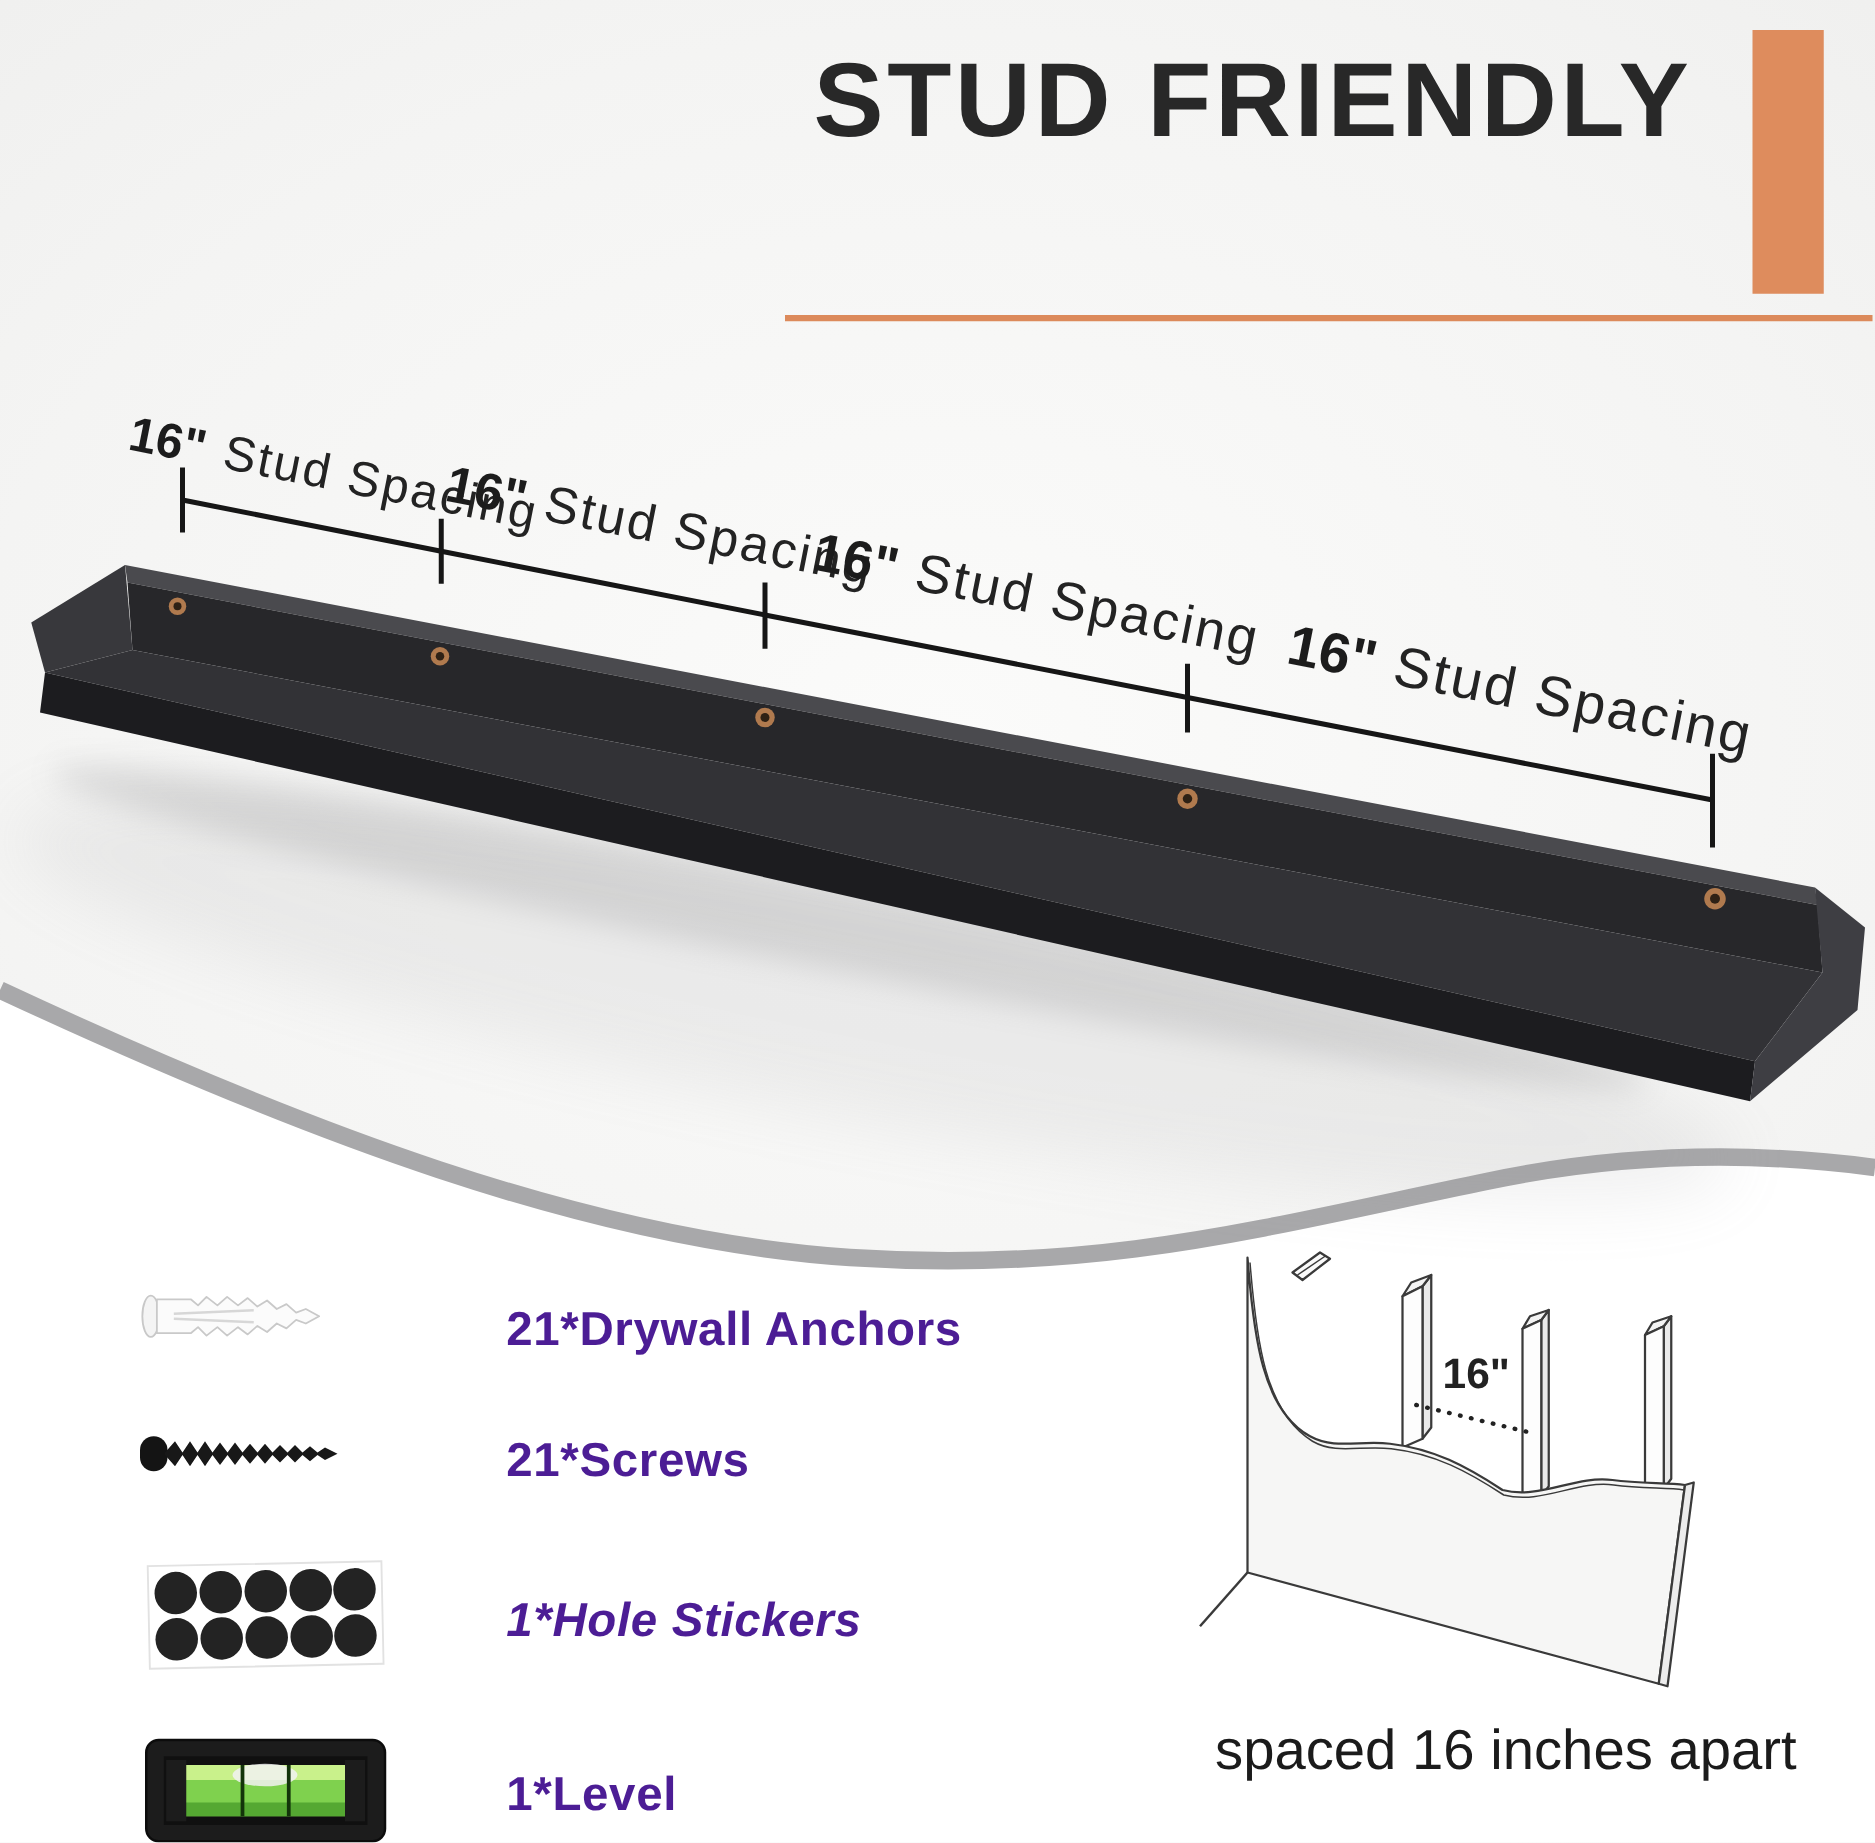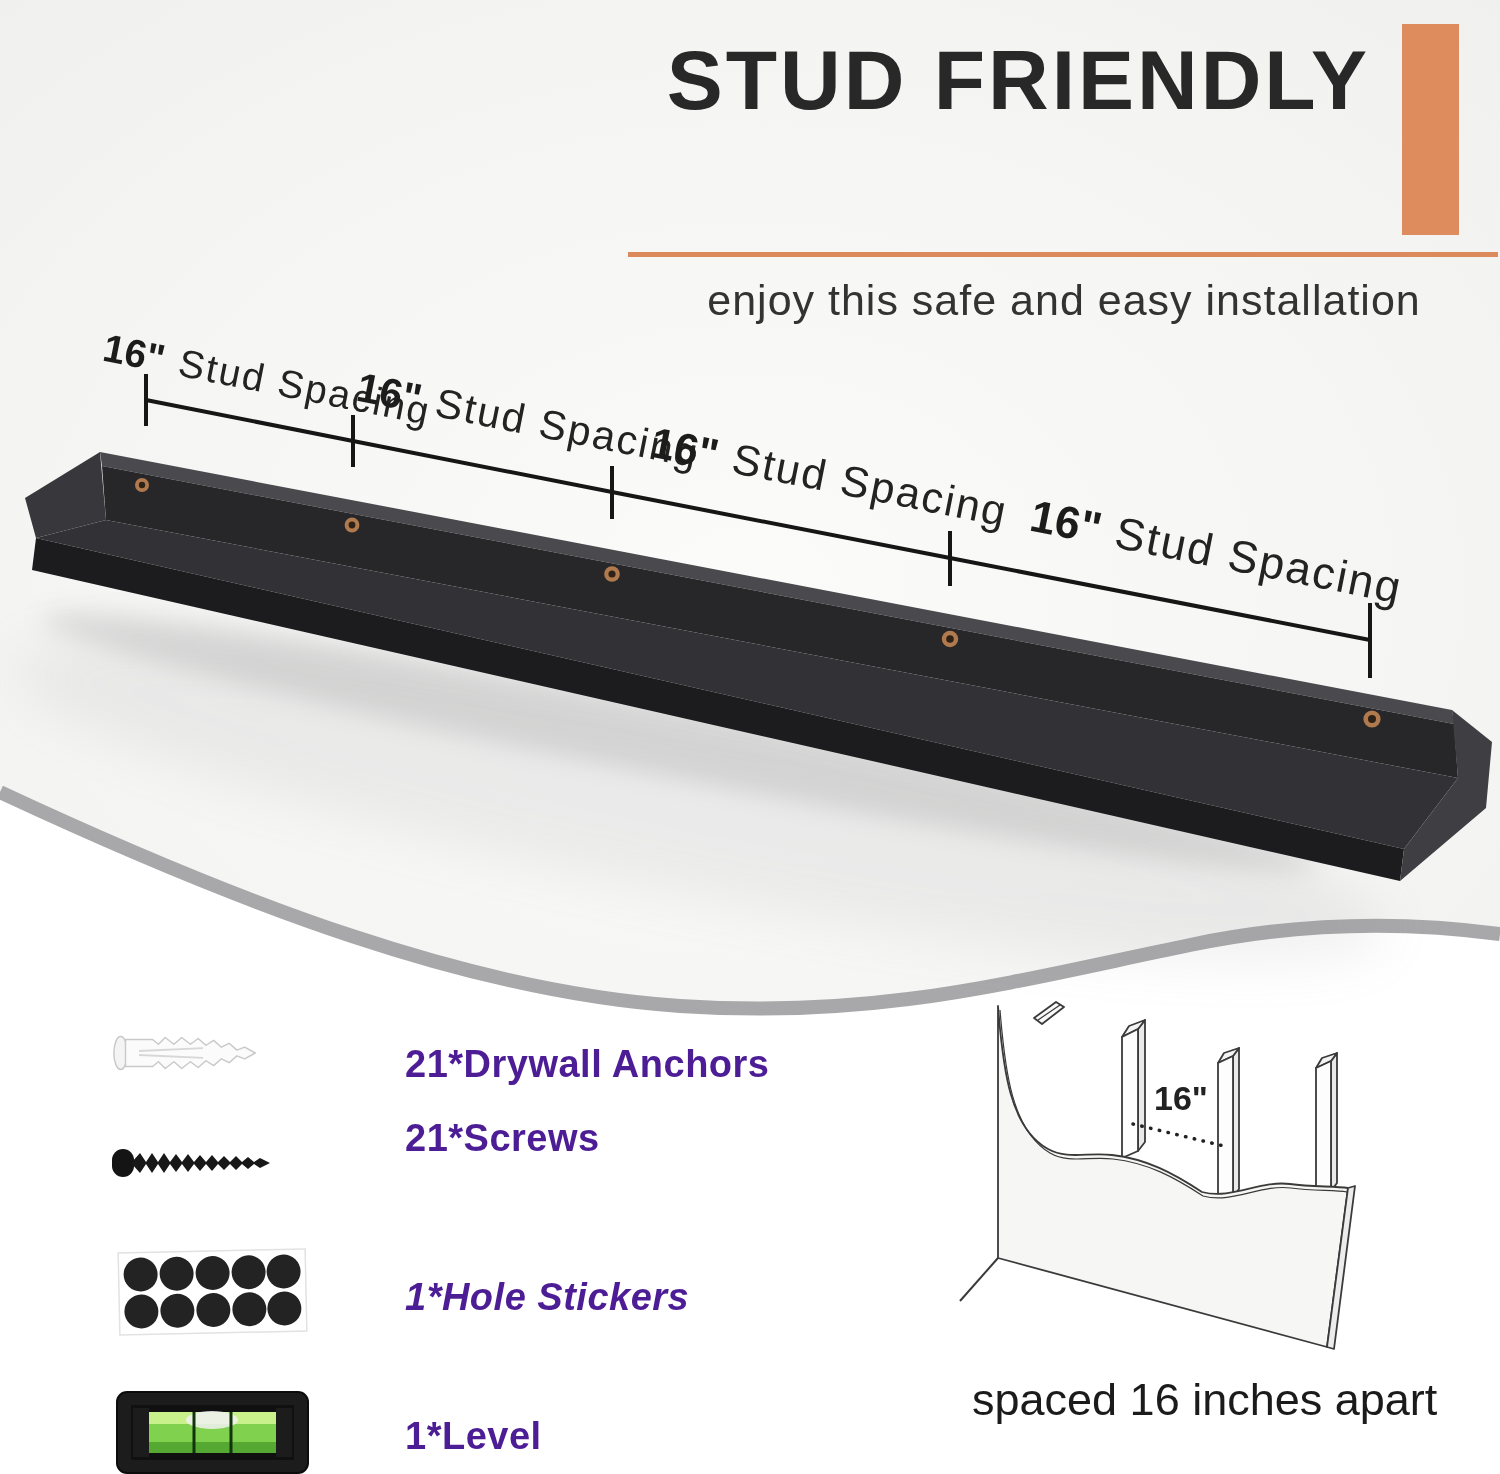--- a/index.html
+++ b/index.html
@@ -7,21 +7,21 @@
     position:relative;width:1500px;height:1474px;overflow:hidden;
     font-family:"Liberation Sans","DejaVu Sans",sans-serif;color:#222;
   }
   .wall{
     position:absolute;inset:0;
     background:radial-gradient(115% 85% at 50% 40%, #fbfbfa 0%, #f4f4f3 45%, #ededec 78%, #e9e9e8 100%);
   }
   .scene{position:absolute;left:0;top:0;width:1500px;height:1474px;}
 
   
-  .title-block{position:absolute;left:560px;top:30px;width:810px;text-align:right;}
+  .title-block{position:absolute;left:544px;top:30px;width:810px;text-align:right;}
   .title-line{font-size:84px;line-height:101px;font-weight:700;letter-spacing:3px;color:#282828;white-space:nowrap;}
   .accent-bar{position:absolute;left:1402px;top:24px;width:57px;height:211px;background:#DE8C5D;}
   .accent-rule{position:absolute;left:628px;top:252px;width:870px;height:5px;background:#DC8A5B;}
   .subtitle{position:absolute;left:628px;top:276px;width:872px;text-align:center;
     font-size:43px;font-weight:400;letter-spacing:1px;color:#333;white-space:nowrap;}
 
   
   .mlabel{position:absolute;transform:rotate(11.2deg);transform-origin:0 0;white-space:nowrap;color:#1c1c1c;}
   .mlabel .mval{font-weight:700;}
   .mlabel .mtxt{font-weight:400;letter-spacing:2px;margin-left:15px;color:#232323;}
@@ -92,21 +92,20 @@
       <line x1="950" y1="531" x2="950" y2="586"></line>
       <line x1="1370" y1="603" x2="1370" y2="678"></line>
     </g>
   </svg>
 
   <header class="title-block">
     <div class="title-line">STUD FRIENDLY</div>
   </header>
   <div class="accent-bar"></div>
   <div class="accent-rule"></div>
-  <div class="subtitle">enjoy this safe and easy installation</div>
 
   <div class="mlabel m1">
     <span class="mval">16"</span><span class="mtxt">Stud Spacing</span>
   </div>
   <div class="mlabel m2">
     <span class="mval">16"</span><span class="mtxt">Stud Spacing</span>
   </div>
   <div class="mlabel m3">
     <span class="mval">16"</span><span class="mtxt">Stud Spacing</span>
   </div>
@@ -124,21 +123,21 @@
     </svg>
     <span class="part-label" style="top:1043px;">21*Drywall Anchors</span>
 
     <svg class="part-img" style="left:110px;top:1142px;width:175px;height:42px;" viewBox="0 0 175 42" aria-hidden="true">
       <rect x="2" y="7" width="22" height="28" rx="11" fill="#141414"></rect>
       <path fill="#181818" d="M22,20 L30,11 L36,20 L42,11 L48,20 L54,11 L60,20 L66,12 L72,20 L78,12 L84,20 L90,13 L96,20 L102,13 L108,20
            L114,14 L120,20 L126,14 L132,20 L138,15 L144,20 L150,16 L160,21 L150,26 L144,22 L138,27 L132,22 L126,28
            L120,22 L114,28 L108,22 L102,29 L96,22 L90,29 L84,22 L78,30 L72,22 L66,30 L60,22 L54,31 L48,22 L42,31
            L36,22 L30,31 L22,22 Z"></path>
     </svg>
-    <span class="part-label" style="top:1117px;">21*Screws</span>
+    <span class="part-label" style="top:1148px;">21*Screws</span>
 
     <svg class="part-img" style="left:115px;top:1246px;width:195px;height:92px;" viewBox="0 0 195 92" aria-hidden="true">
       <g transform="rotate(-1.2 97 46)">
         <rect x="4" y="5" width="187" height="82" fill="#ffffff" stroke="#e2e2e2" stroke-width="1.5"></rect>
         <g fill="#232323">
           <circle cx="26" cy="27" r="17"></circle>
             <circle cx="62" cy="27" r="17"></circle>
             <circle cx="98" cy="27" r="17"></circle>
             <circle cx="134" cy="27" r="17"></circle>
             <circle cx="169" cy="27" r="17"></circle>

